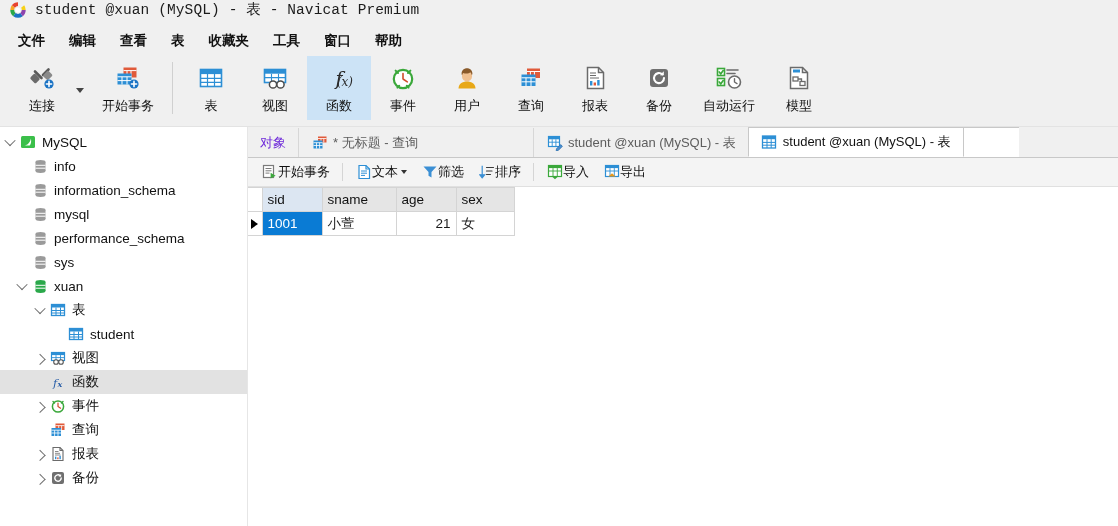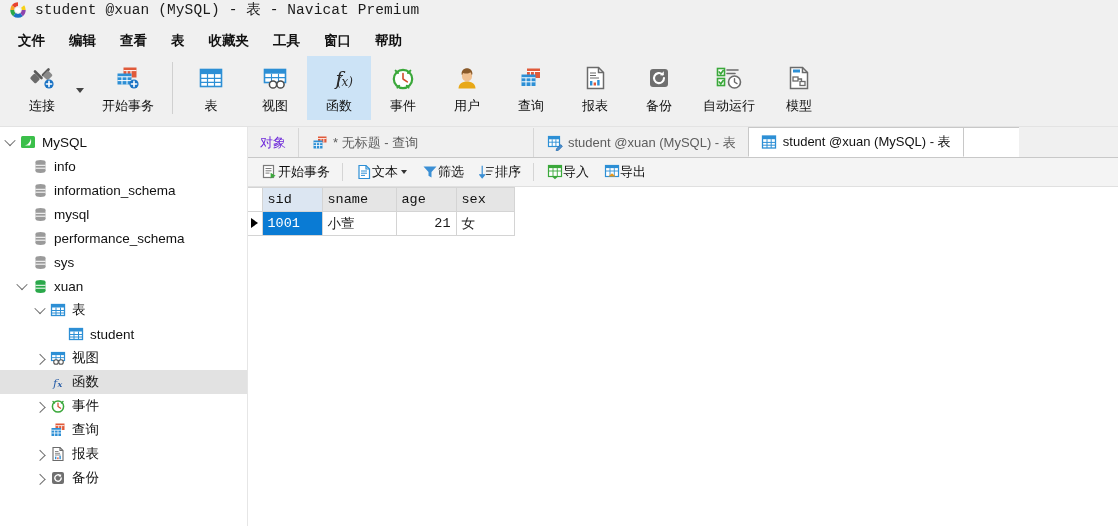--- a/index.html
+++ b/index.html
@@ -93,21 +93,21 @@
     height:28px;flex:0 0 28px;display:flex;align-items:center;
     background:#f4f4f4;border-bottom:1px solid #e0e0e0;padding-left:6px;
   }
   .gb-btn{display:flex;align-items:center;gap:0;padding:3px 7px;font-size:13px;color:#111;cursor:default;white-space:nowrap;}
   .gb-ico{width:17px;height:17px;flex:0 0 17px;display:flex;align-items:center;justify-content:center;}
   .gb-sep{width:1px;height:18px;background:#d5d5d5;margin:0 5px;flex:0 0 1px;}
   .gb-caret{width:0;height:0;border-left:3.5px solid transparent;border-right:3.5px solid transparent;
     border-top:4.5px solid #333;margin-left:3px;}
 
   
-  .gridwrap{flex:1 1 auto;overflow:hidden;background:#ffffff;font-family:Liberation Mono, monospace;}
+  .gridwrap{flex:1 1 auto;overflow:hidden;background:#ffffff;}
   table.grid{border-collapse:collapse;table-layout:fixed;font-size:13.5px;}
   table.grid th,table.grid td{
     border-right:1px solid #d4d4d4;border-bottom:1px solid #d4d4d4;
     padding:0 5px;height:24px;box-sizing:border-box;text-align:left;font-weight:normal;
     overflow:hidden;white-space:nowrap;
   }
   table.grid th{background:#e5e5e5;color:#111;border-top:1px solid #d4d4d4;}
   table.grid th.cur{background:#dce6f2;}
   table.grid th.rowhdr,table.grid td.rowhdr{
     width:14px;background:#ffffff;border-right:1px solid #d4d4d4;padding:0;text-align:center;

